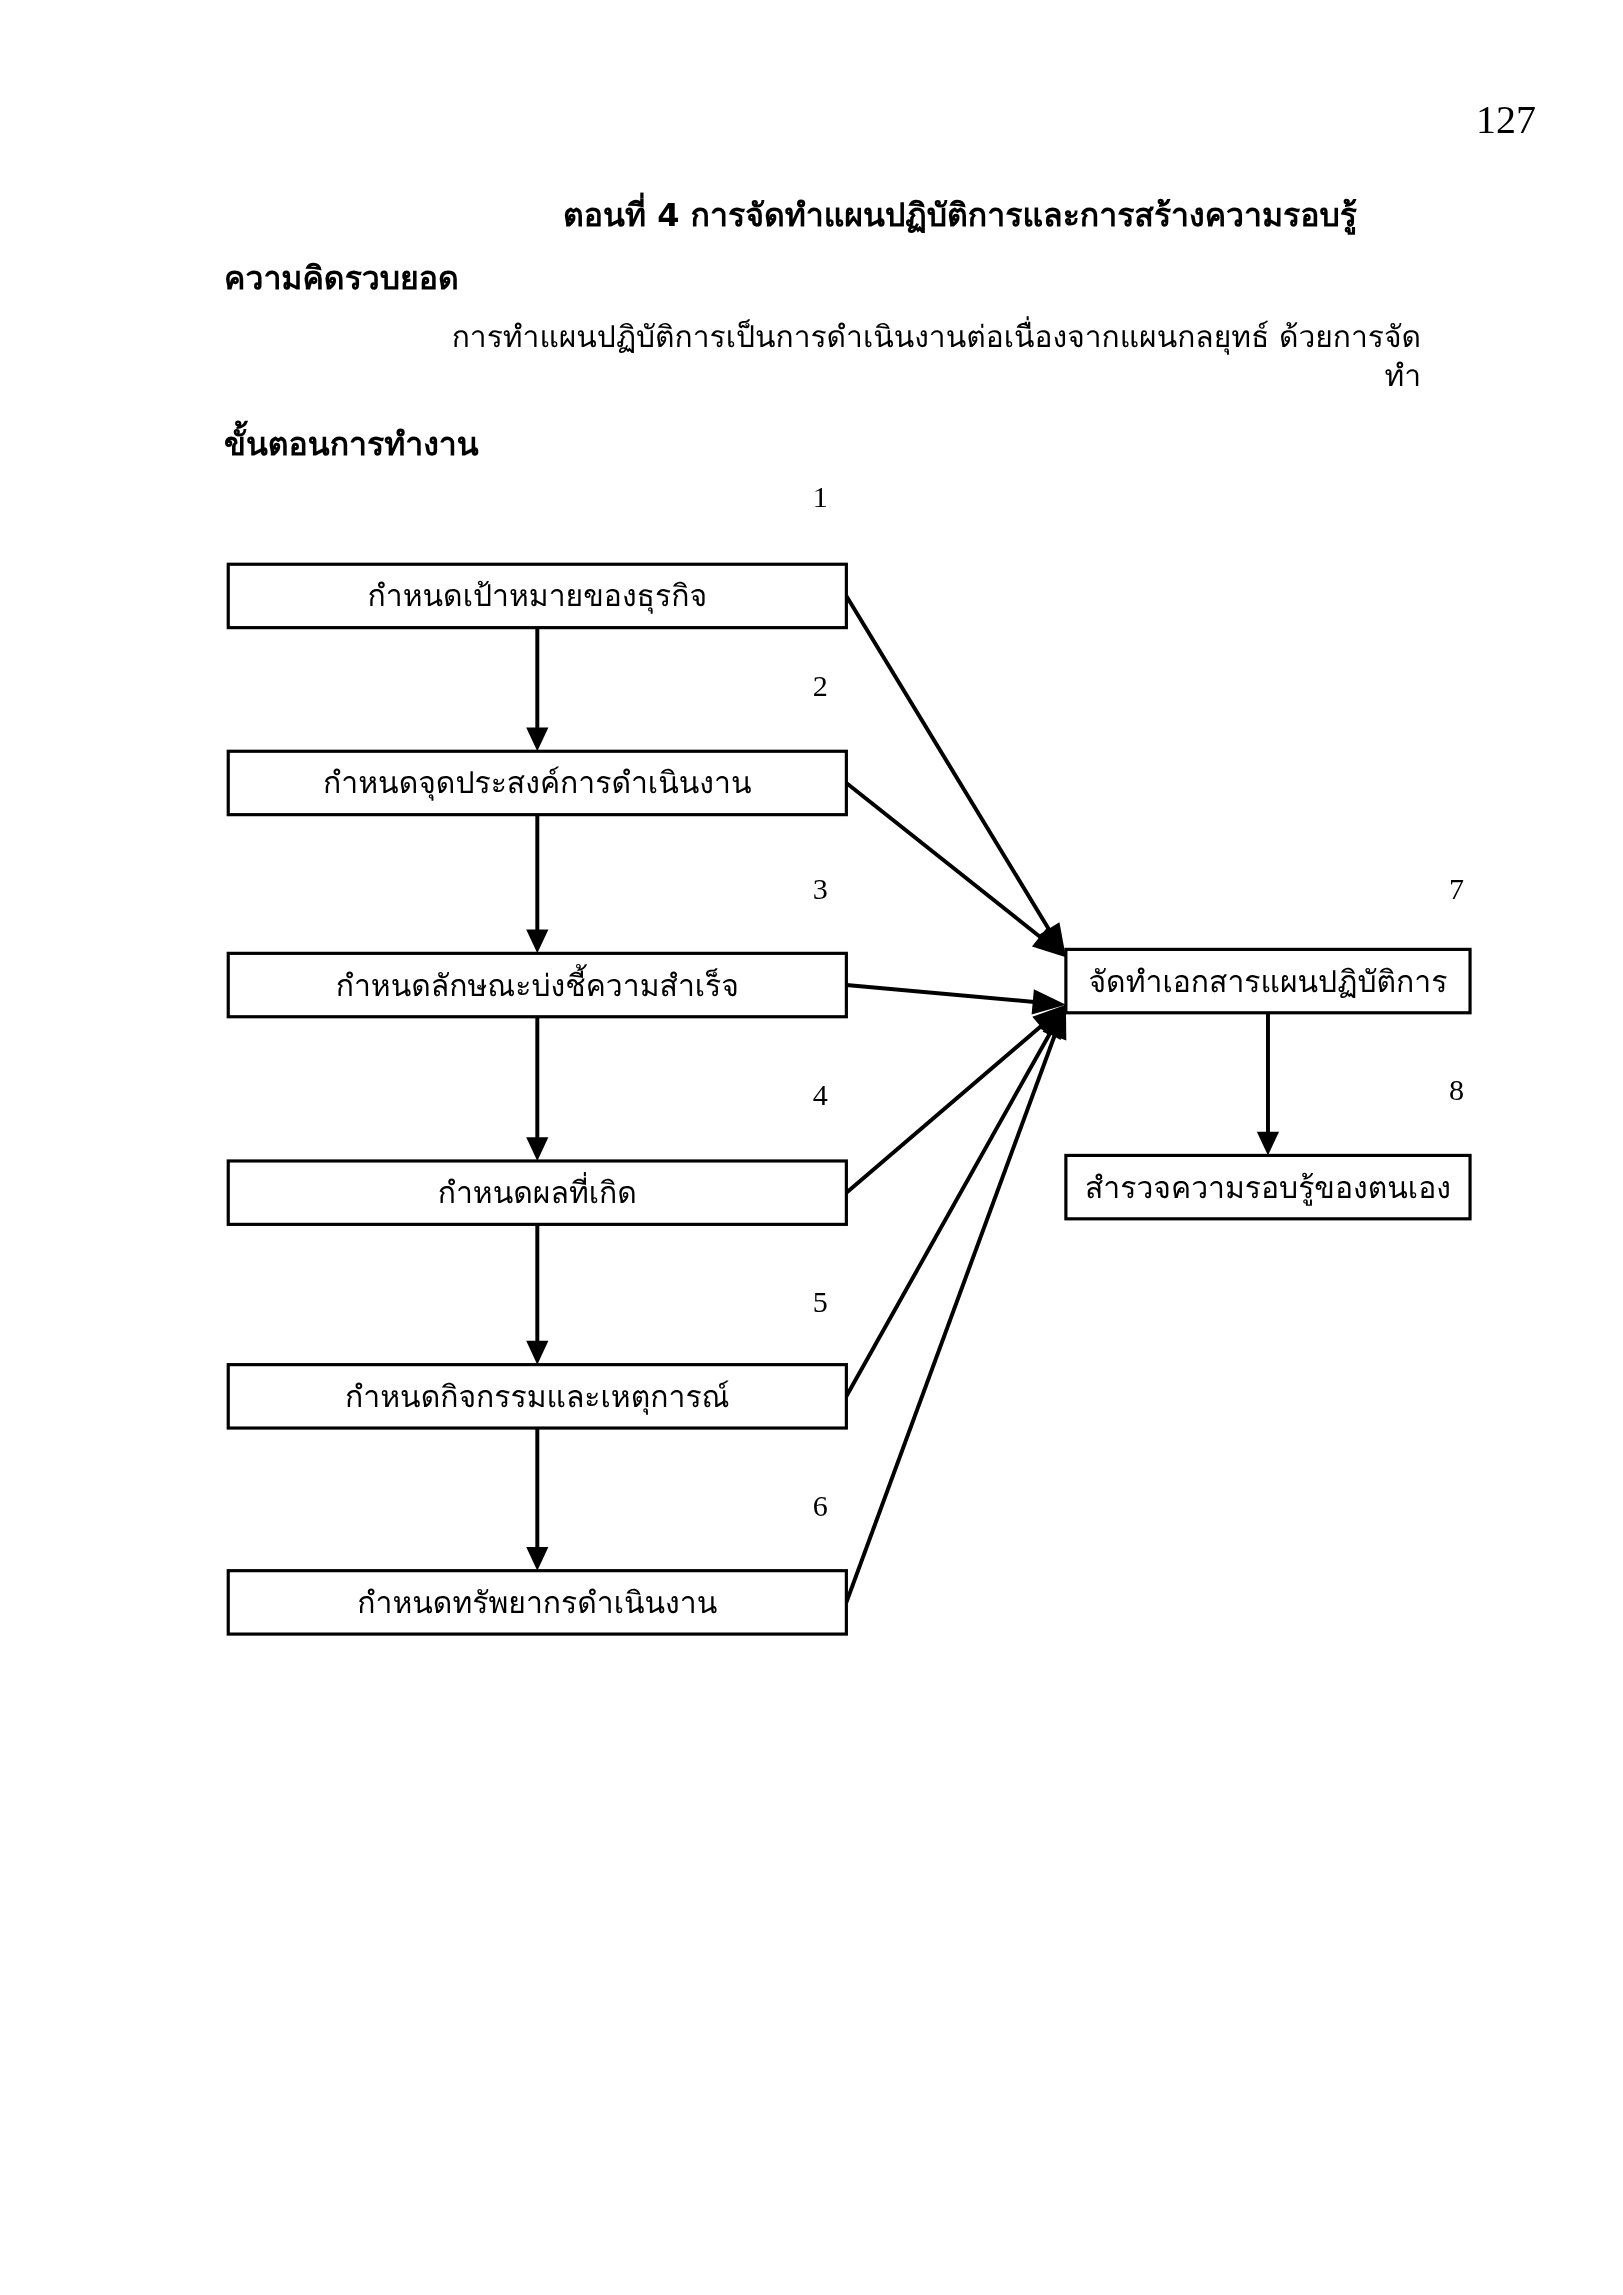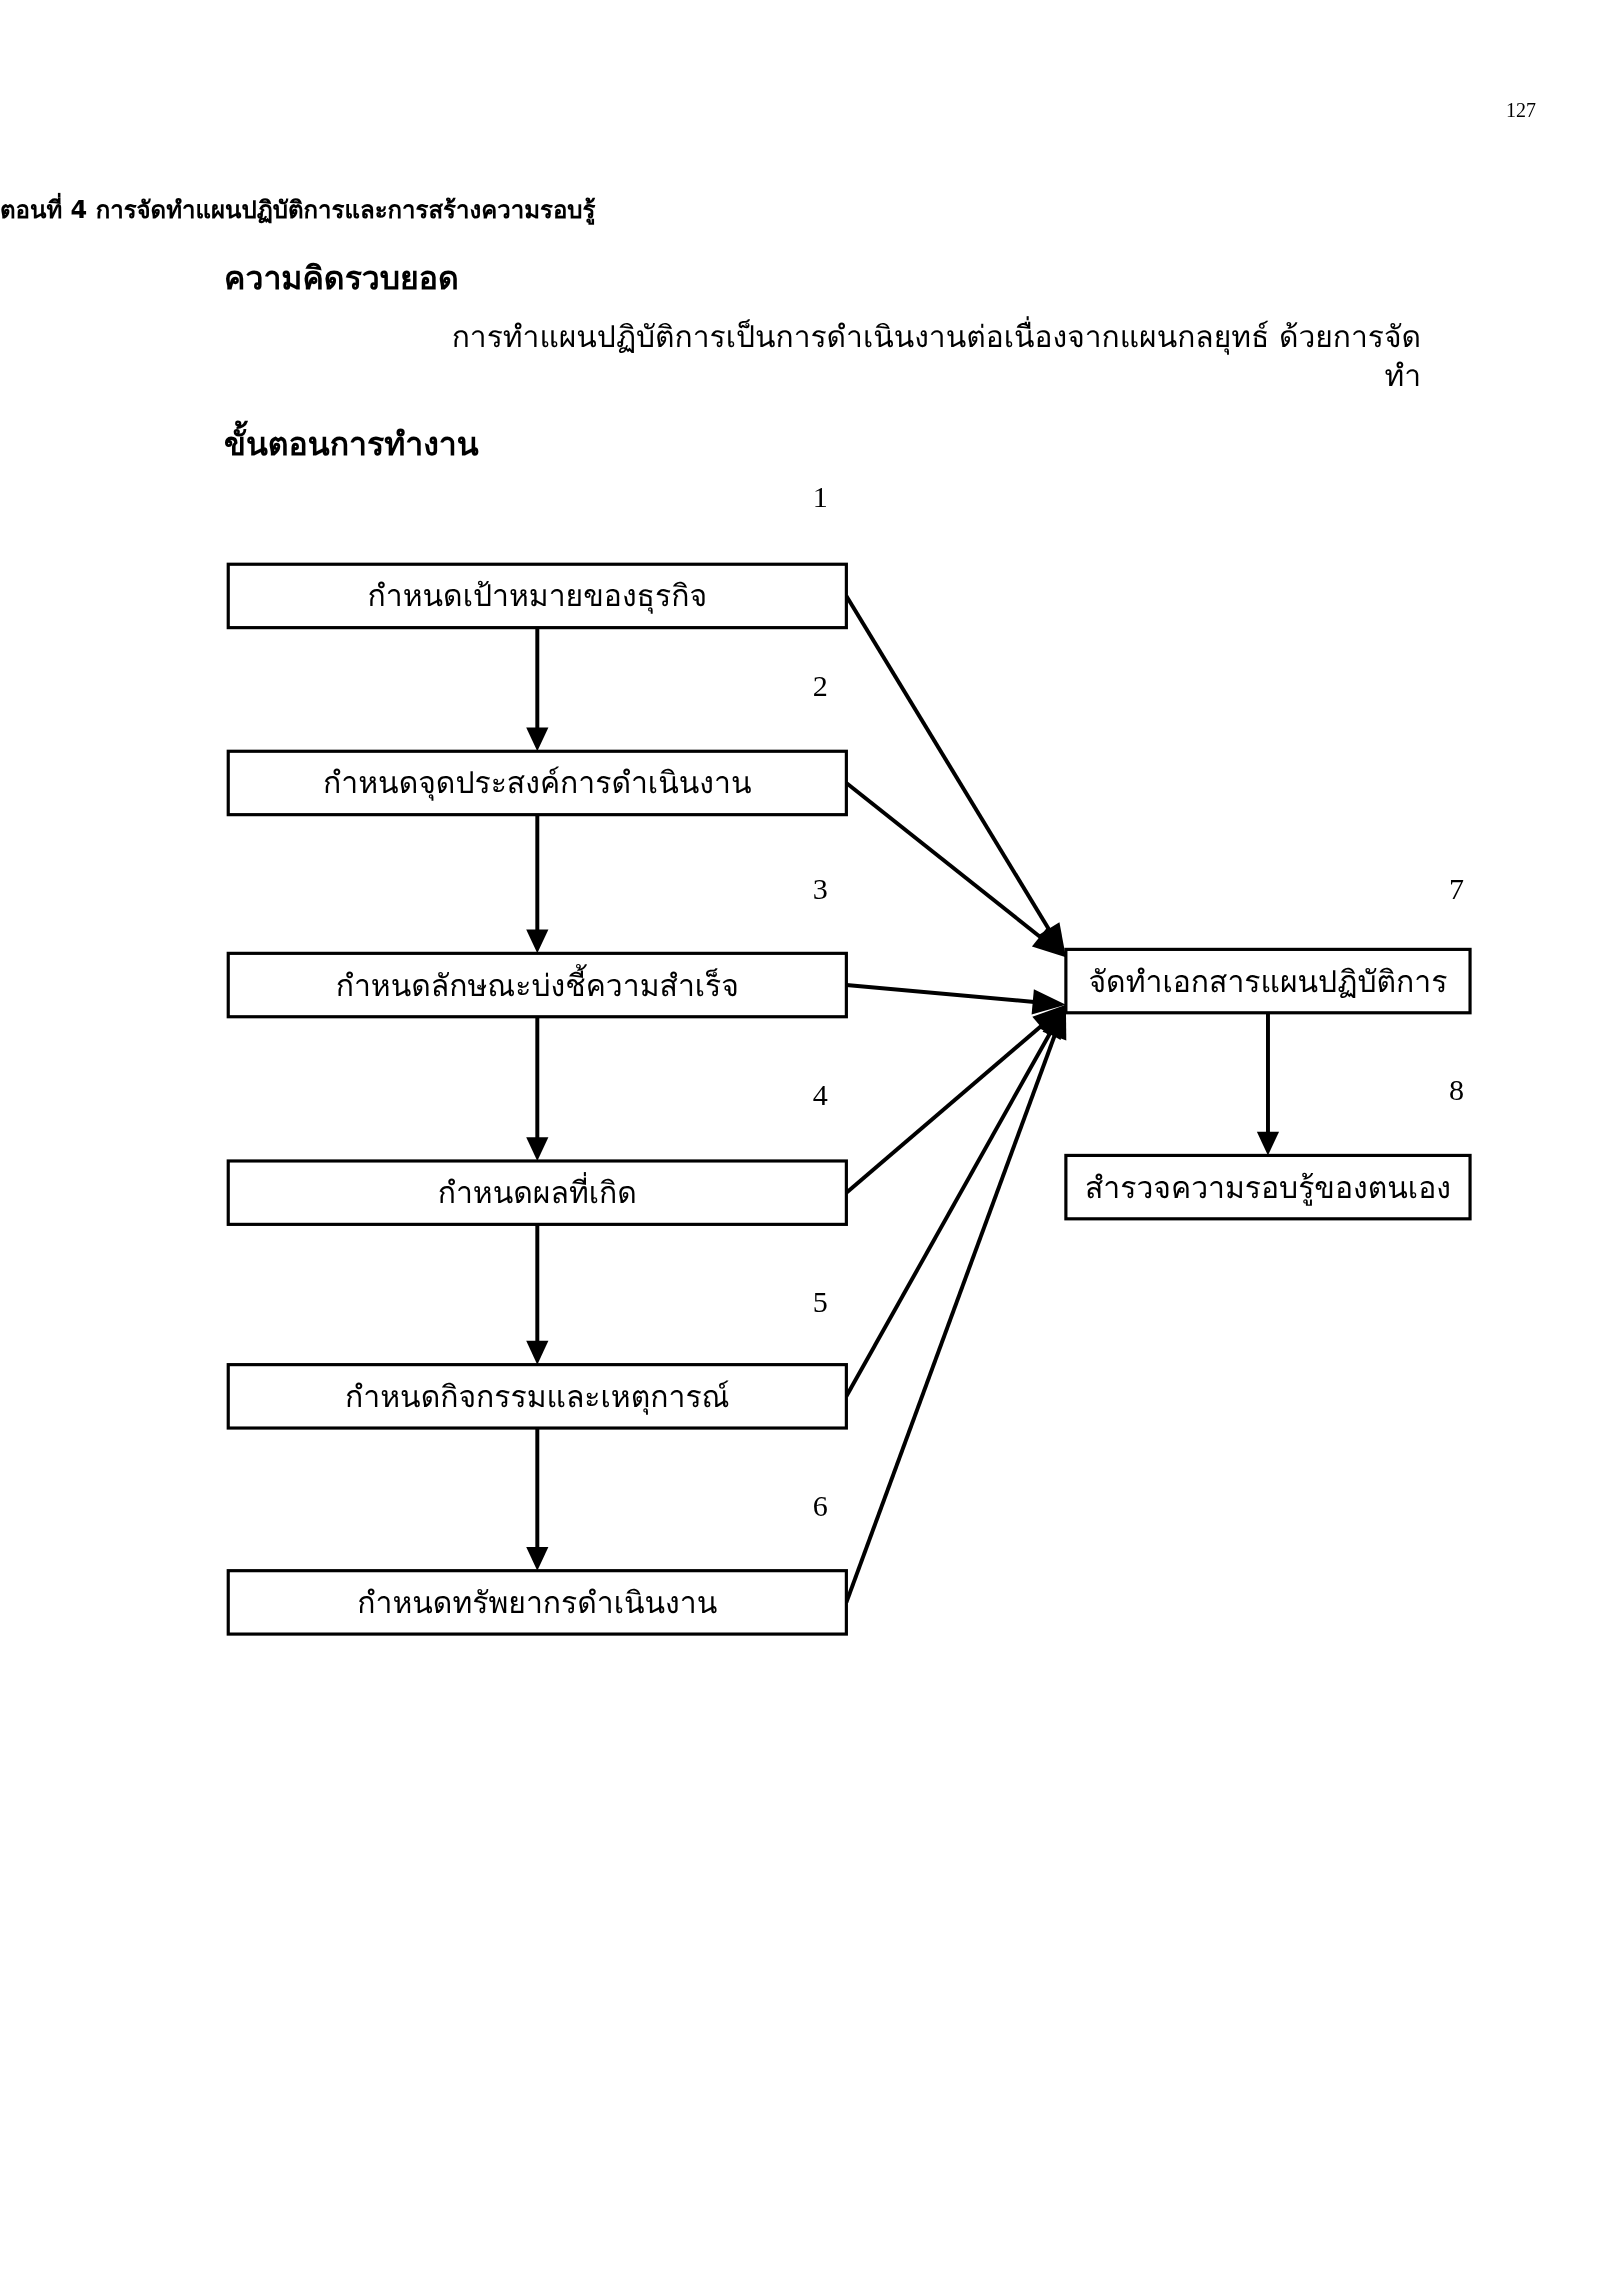--- a/index.html
+++ b/index.html
@@ -16,31 +16,31 @@
     overflow: hidden;
   }
   .page {
     position: absolute;
     inset: 0;
   }
   .page-number {
     position: absolute;
     top: 100px;
     right: 87px;
-    font-size: 20px;
+    font-size: 40px;
     line-height: 1;
     font-family: "Liberation Serif", serif;
   }
   .doc-title {
     position: absolute;
     top: 195px;
     left: 0;
     width: 1357px;
-    text-align: left;
-    font-size: 24px;
+    text-align: right;
+    font-size: 32px;
     font-weight: bold;
     line-height: 1.25;
     font-family: "DejaVu Sans", "Liberation Sans", sans-serif;
   }
   .heading {
     position: absolute;
     left: 224px;
     font-size: 32px;
     font-weight: bold;
     line-height: 1.25;

